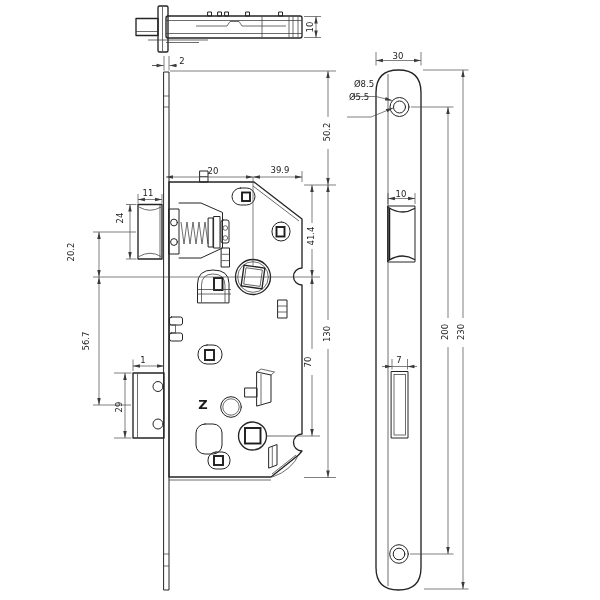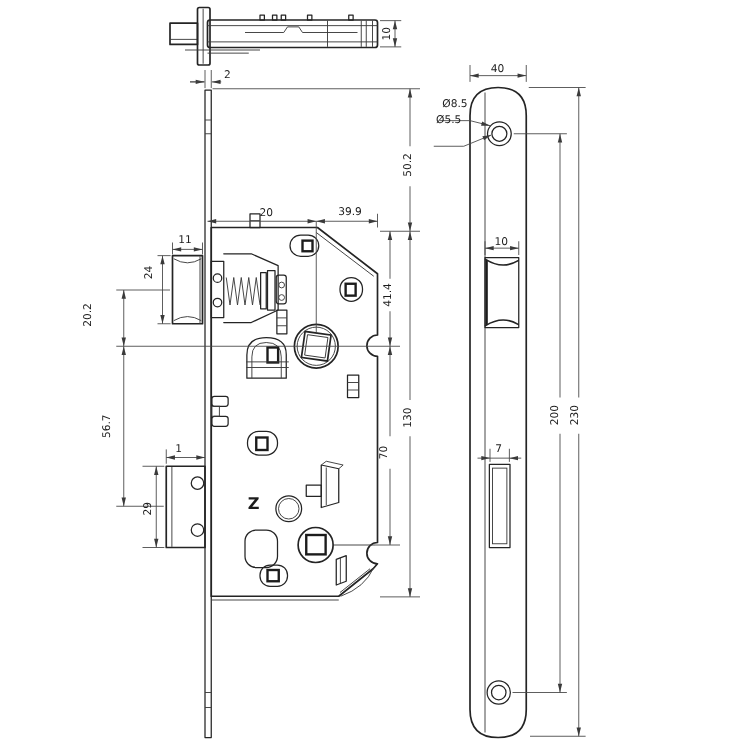--- a/index.html
+++ b/index.html
@@ -237,21 +237,21 @@
 <span class="lbl v" style="left:311px;top:236px">41.4</span>
 <span class="lbl v" style="left:308px;top:362px">70</span>
 <span class="lbl v" style="left:327px;top:334px">130</span>
 <span class="lbl" style="left:148px;top:193px">11</span>
 <span class="lbl v" style="left:120px;top:218px">24</span>
 <span class="lbl v" style="left:71px;top:252px">20.2</span>
 <span class="lbl v" style="left:86px;top:341px">56.7</span>
 <span class="lbl" style="left:143px;top:360px">1</span>
 <span class="lbl v" style="left:119px;top:407px">29</span>
 <span class="lbl mark" style="left:203px;top:404px">Z</span>
-<span class="lbl" style="left:398px;top:56px">40</span>
+<span class="lbl" style="left:398px;top:56px">30</span>
 <span class="lbl" style="left:364px;top:84px">Ø8.5</span>
 <span class="lbl" style="left:359px;top:97px">Ø5.5</span>
 <span class="lbl" style="left:401px;top:194px">10</span>
 <span class="lbl" style="left:399px;top:360px">7</span>
 <span class="lbl v" style="left:445px;top:332px">200</span>
 <span class="lbl v" style="left:461px;top:332px">230</span>
 
 </div>
 
 </body></html>

